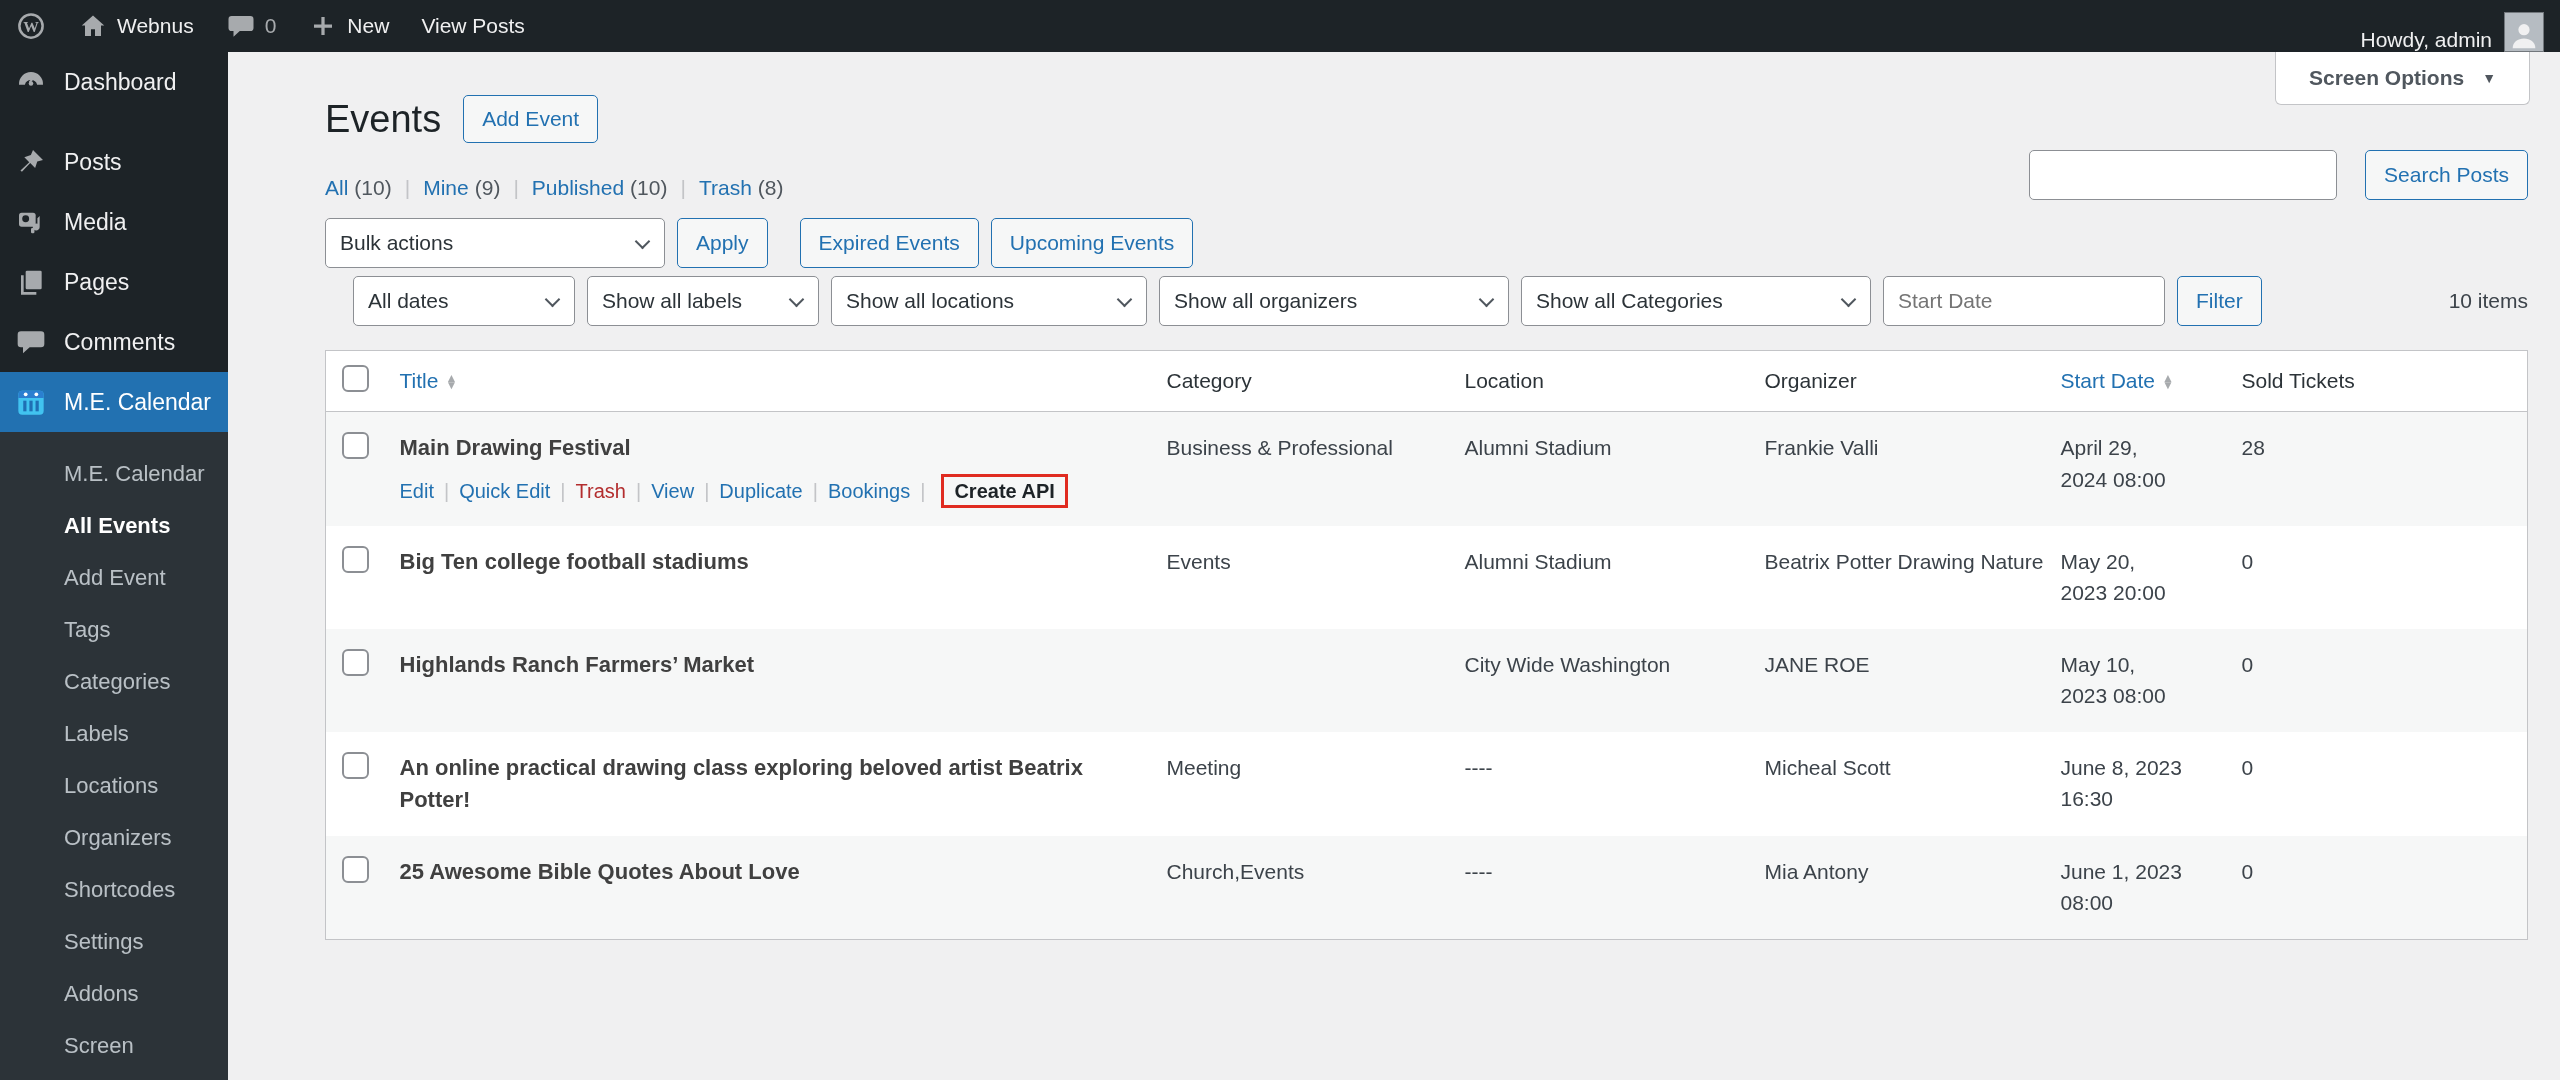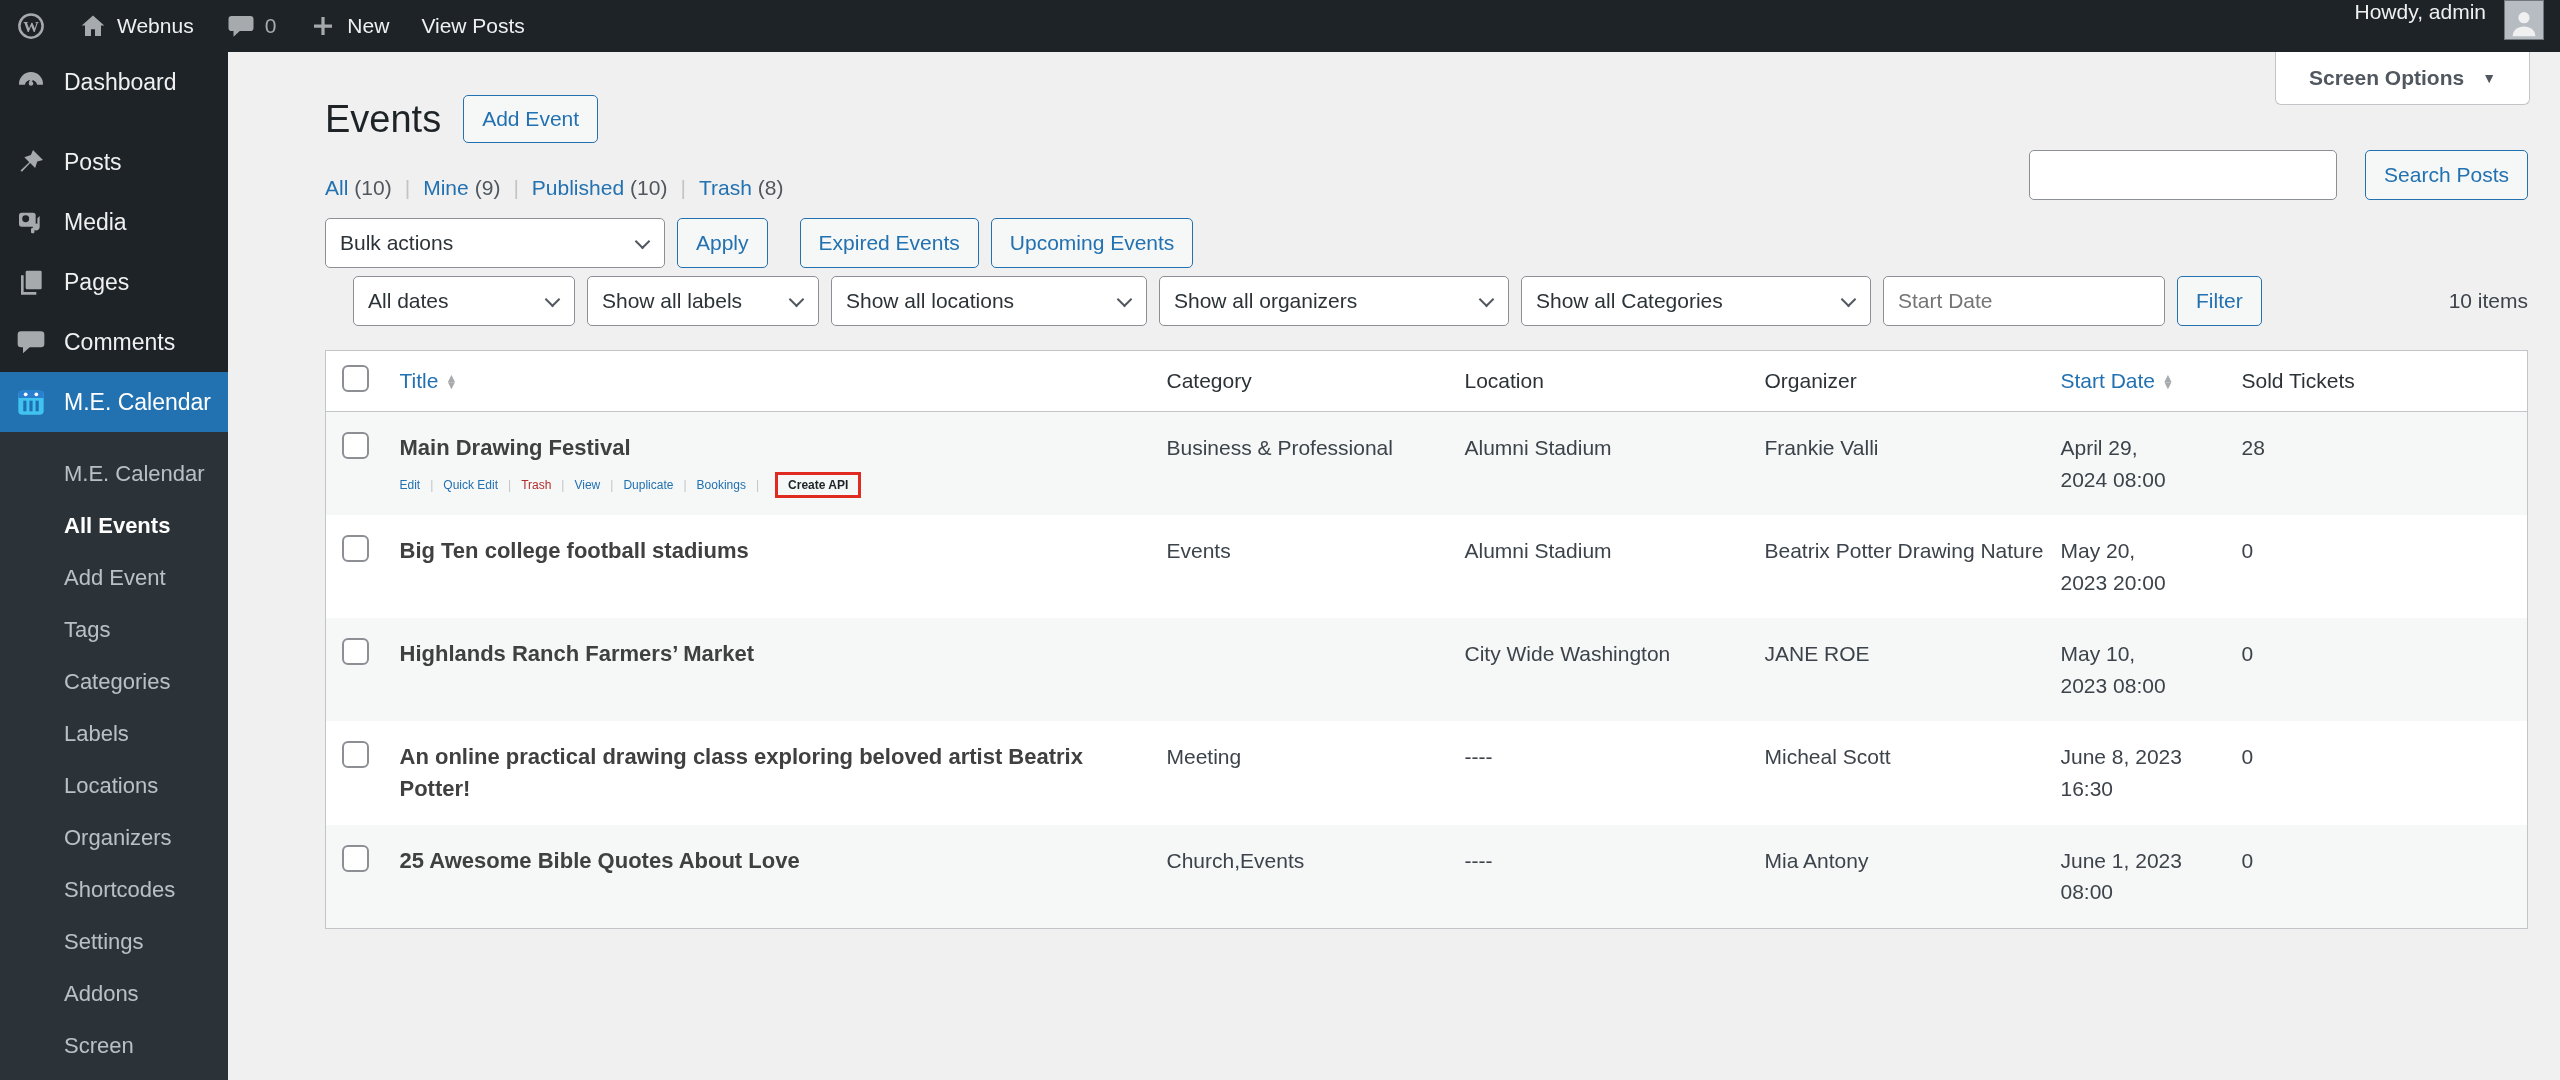--- a/index.html
+++ b/index.html
@@ -16,21 +16,21 @@
   #adminbar {
     position:fixed; top:0; left:0; width:2560px; height:52px;
     background:#1d2327; color:#f0f0f1; z-index:50;
     display:flex; align-items:center; font-size:21px;
   }
   #adminbar .ab-left { display:flex; align-items:center; height:100%; }
   #adminbar .ab-item {
     display:flex; align-items:center; gap:9px; height:100%;
     padding:0 16px; color:#f0f0f1; cursor:pointer;
   }
-  #adminbar .ab-right { margin-left:auto; display:flex; align-items:flex-start; height:100%;gap:6px; }
+  #adminbar .ab-right { margin-left:auto; display:flex; align-items:flex-end; height:100%; }
   #adminbar svg { display:block; }
   .ab-icon { width:30px; height:30px; fill:#a7aaad; }
   .ab-count {
     color:#a7aaad;
   }
   .avatar {
     width:40px; height:40px; background:#b6bcc2; margin-left:12px; margin-right:16px;
     display:flex; align-items:flex-end; justify-content:center; overflow:hidden;
     border:1px solid #72777c;
   }
@@ -147,21 +147,21 @@
   table.list tbody td {
     vertical-align:top; font-size:21px; color:#3c434a;
     padding:20px 14px 20px 0; line-height:1.5;
   }
   td.tall { padding-bottom:56px; }
   .row-title { font-size:22px; font-weight:bold; color:#404040; cursor:pointer; display:inline-block; line-height:1.45; }
   .cb {
     width:27px; height:27px; border:2px solid #8c8f94; border-radius:6px;
     background:#fff; cursor:pointer; display:inline-block;
   }
-  .row-actions { margin-top:12px; font-size:12px; color:#c3c4c7; display:flex; flex-wrap:wrap; align-items:center; }
+  .row-actions { margin-top:12px; font-size:20px; color:#c3c4c7; display:flex; flex-wrap:wrap; align-items:center; }
   .row-actions a { color:#2271b1; cursor:pointer; }
   .row-actions a.trash { color:#b32d2e; }
   .row-actions .act + .act::before { content:"|"; color:#c3c4c7; margin:0 10px; }
   .row-actions a.create-api {
     color:#1d2327; font-weight:bold;
     border:3px solid #e02b20; padding:3px 10px; margin-left:6px;
   }
   .date-cell { max-width:126px; display:inline-block; }
 </style>
 </head>

